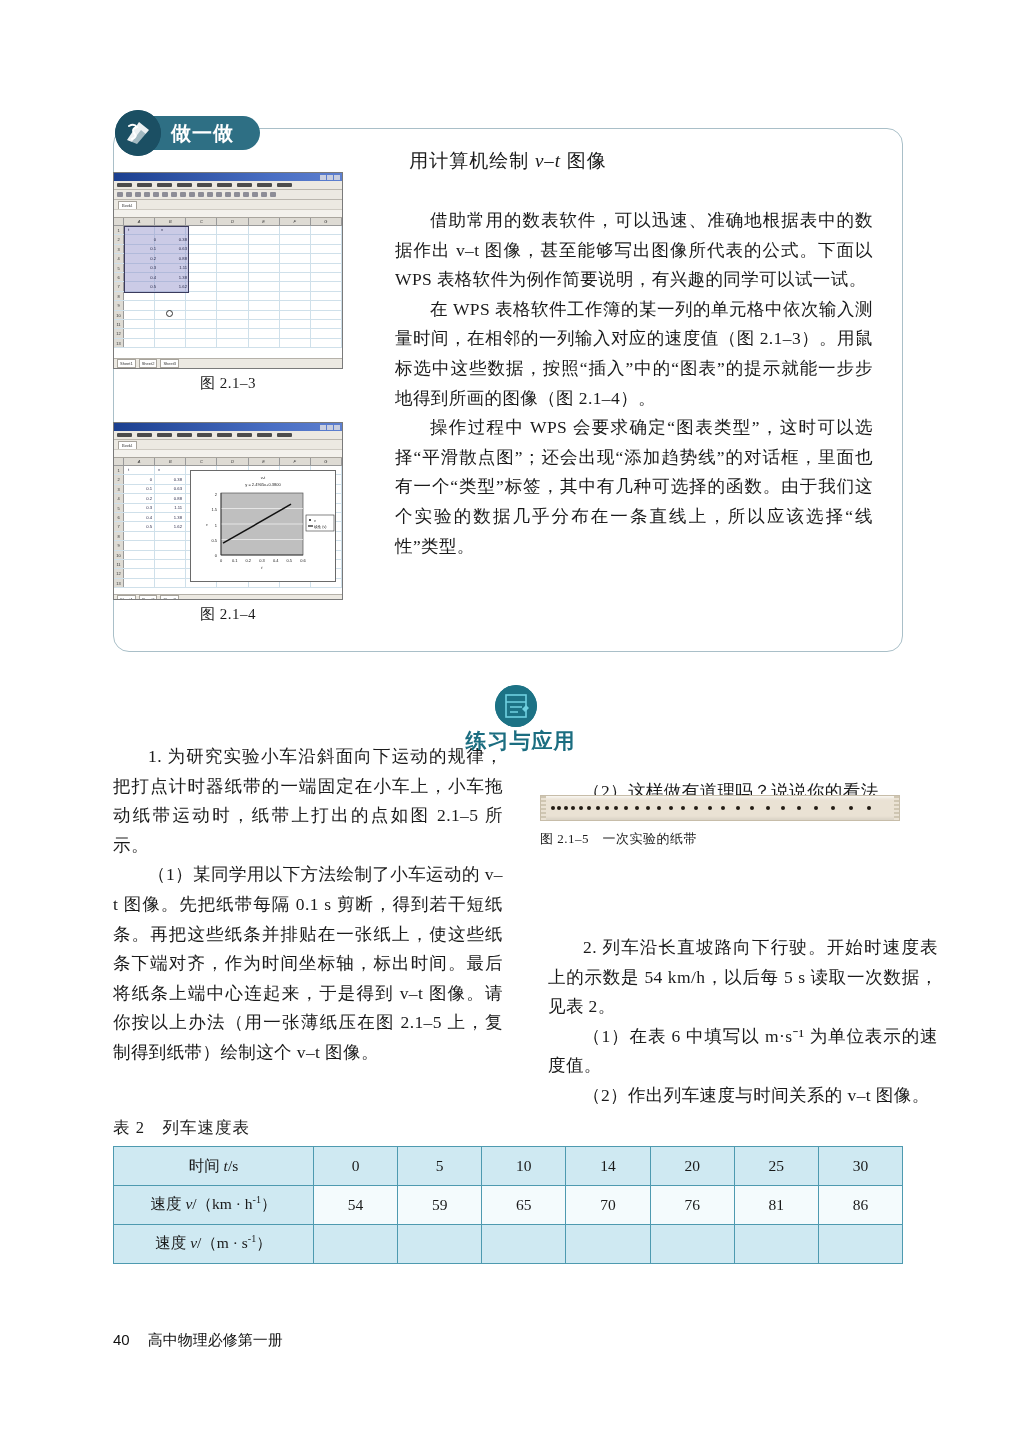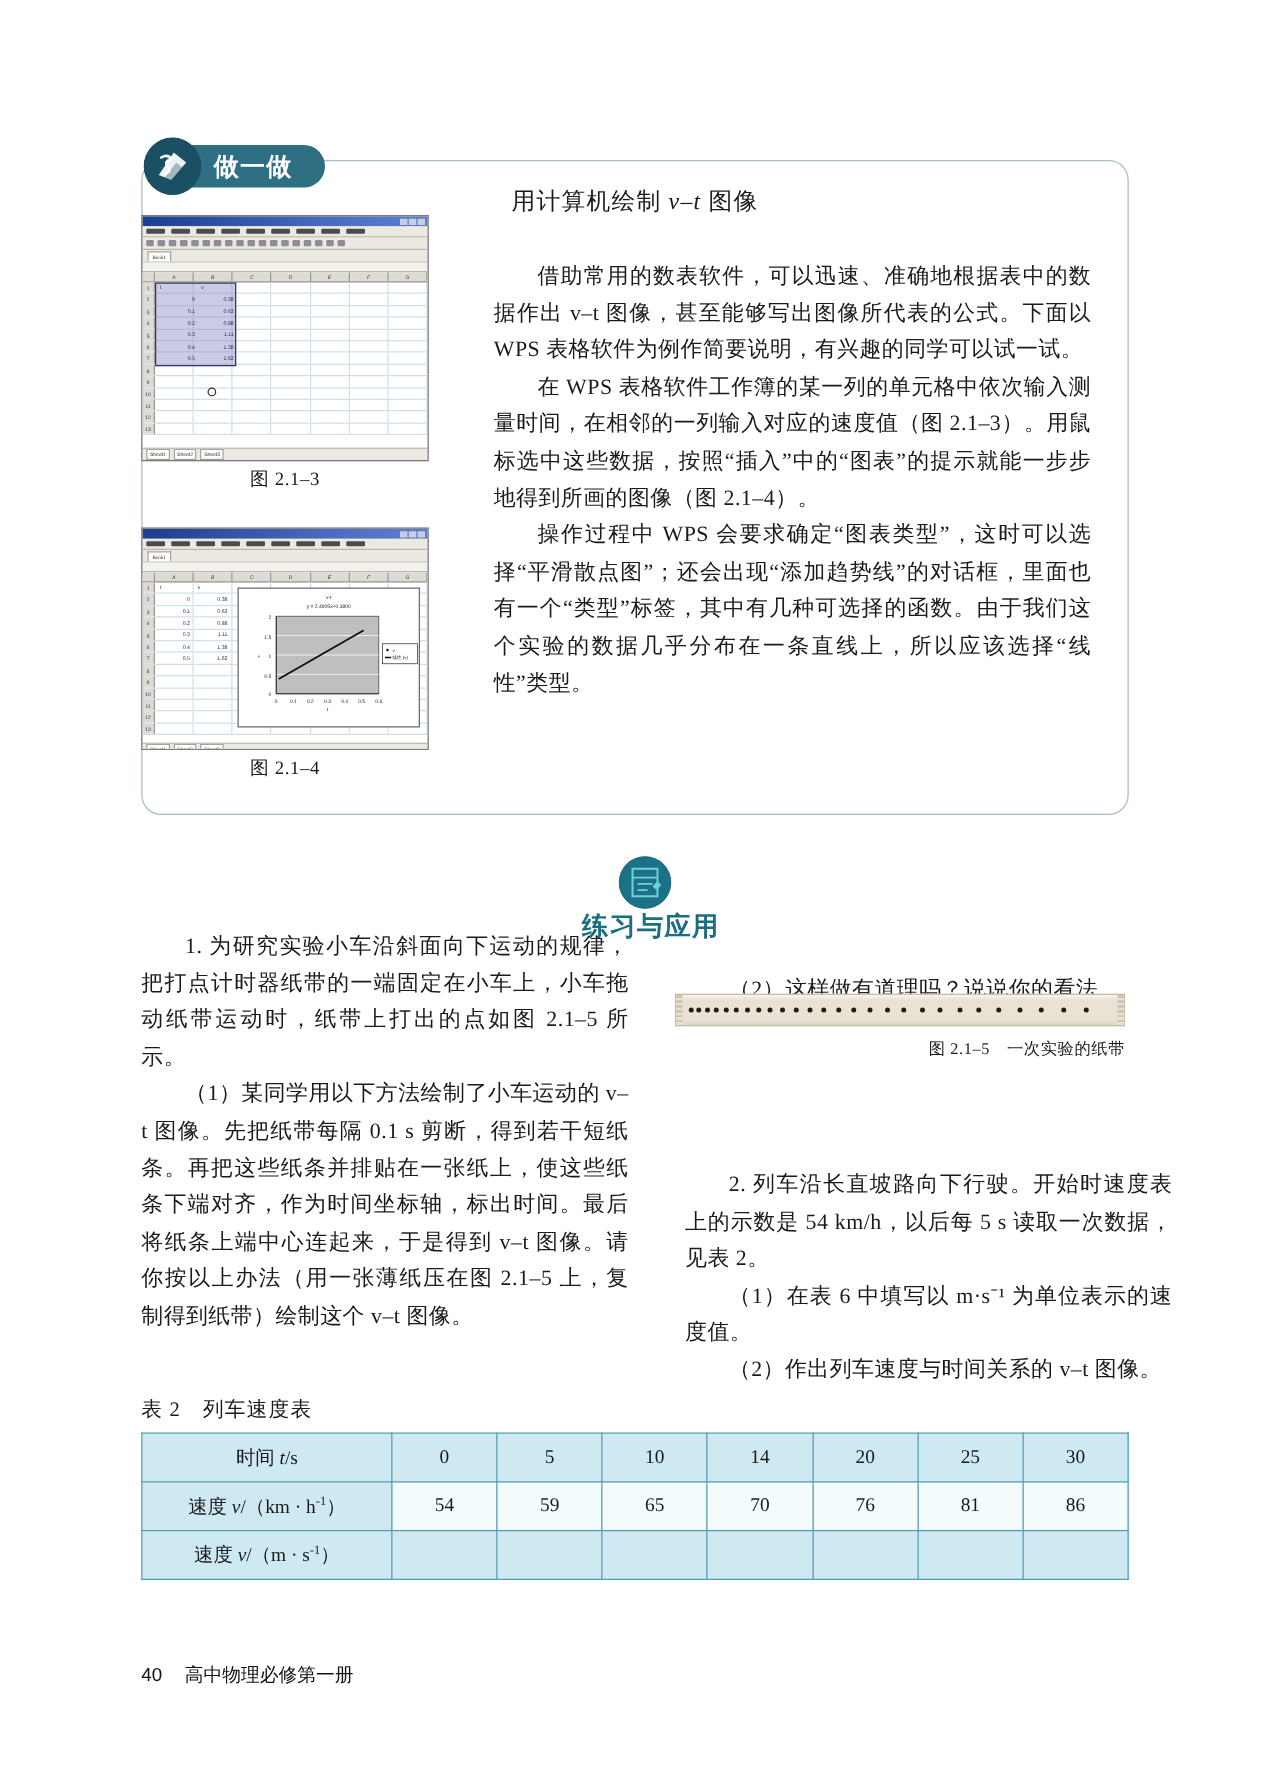--- a/index.html
+++ b/index.html
@@ -174,21 +174,21 @@
     box-shadow:inset 0 2px 3px rgba(255,255,255,.7), inset 0 -2px 3px rgba(0,0,0,.07);
   }
   .tape .edge{
     position:absolute;top:0;bottom:0;width:5px;
     background:repeating-linear-gradient(to bottom,#cfc6b2 0 2px,#eae2d4 2px 4px);
   }
   .tape .dot{
     position:absolute; top:50%; width:4px;height:4px;
     background:#231c14; border-radius:50%; transform:translateY(-50%);
   }
-  .tape-cap{ text-align:right;font-size:13px;margin-top:9px;letter-spacing:.5px;}
+  .tape-cap{ text-align:left;font-size:13px;margin-top:9px;letter-spacing:.5px;}
 
   
   .tbl-title{
     position:absolute; left:113px; top:1117px;
     font-size:16.5px; letter-spacing:1px;
   }
   table.data{
     position:absolute; left:113px; top:1146px;
     width:790px; border-collapse:collapse;
     font-size:15.5px;

